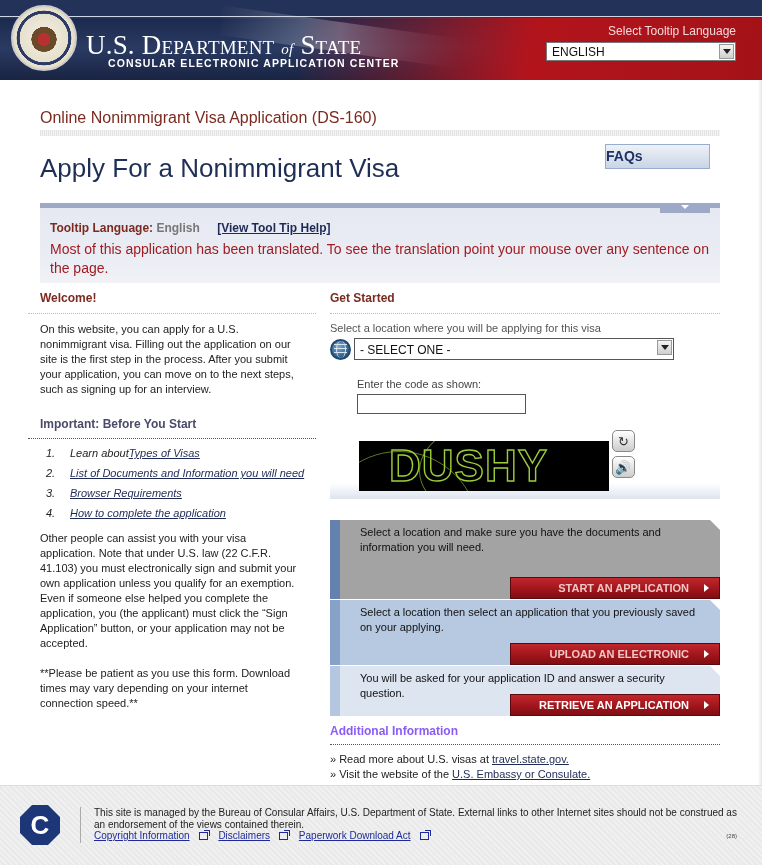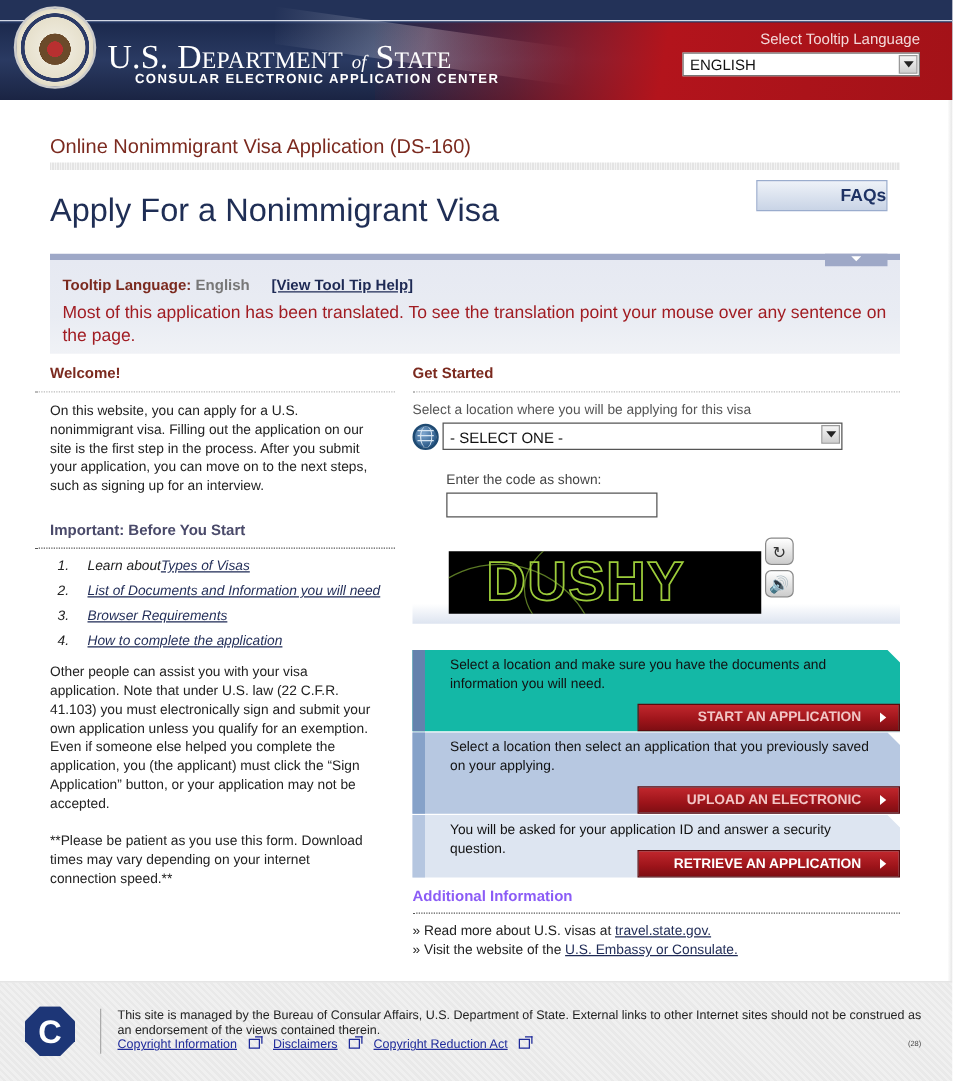--- a/index.html
+++ b/index.html
@@ -17,21 +17,21 @@
     .dept-sub { position: absolute; left: 108px; top: 57px; color: #fff; font-family: "Liberation Sans", sans-serif; font-weight: bold; font-size: 10.5px; letter-spacing: 1.1px; white-space: nowrap; }
     .lang-label { position: absolute; right: 26px; top: 24px; color: #f3dada; font-size: 12px; }
     .lang-select { position: absolute; left: 546px; top: 42px; width: 190px; height: 19px; background: #fff; border: 1px solid #777; font-size: 12px; color: #111; padding: 2px 5px; }
     .dd-btn { position: absolute; right: 1px; top: 1px; width: 15px; height: 15px; background: linear-gradient(#f5f5f5, #cfcfcf); border: 1px solid #999; display: flex; align-items: center; justify-content: center; }
     .dd-btn::after { content: ""; border-left: 4px solid transparent; border-right: 4px solid transparent; border-top: 5px solid #222; }
 
     
     .app-subtitle { position: absolute; left: 40px; top: 109px; color: #7b2a1f; font-size: 16px; }
     .sub-rule { position: absolute; left: 40px; top: 130px; width: 680px; height: 6px; background: repeating-linear-gradient(90deg, #e4e4e4 0, #e4e4e4 1px, #f3f3f3 1px, #f3f3f3 2px); }
     .page-title { position: absolute; left: 40px; top: 153px; color: #1f2e55; font-size: 26px; }
-    .faqs-btn { position: absolute; left: 605px; top: 144px; width: 105px; height: 25px; background: linear-gradient(#eef2f8, #c9d4e6); border: 1px solid #9aaccd; color: #1e3264; font-weight: bold; font-size: 14px; text-align: right; line-height: 23px; cursor: pointer; }
+    .faqs-btn { position: absolute; left: 605px; top: 144px; width: 105px; height: 25px; background: linear-gradient(#eef2f8, #c9d4e6); border: 1px solid #9aaccd; color: #1e3264; font-weight: bold; font-size: 14px; text-align: left; line-height: 23px; cursor: pointer; }
 
     
     .tip-banner { position: absolute; left: 40px; top: 203px; width: 680px; height: 80px; background: linear-gradient(180deg, #e6e9f2 0%, #e9ecf3 60%, #f0f2f6 100%); border-top: 5px solid #9ea8c7; }
     .tip-tab { position: absolute; right: 10px; top: -5px; width: 50px; height: 10px; background: #9ea8c7; display: flex; justify-content: center; }
     .tip-tab::after { content: ""; margin-top: 2px; border-left: 4px solid transparent; border-right: 4px solid transparent; border-top: 4px solid #fff; }
     .tip-line1 { position: absolute; left: 10px; top: 13px; font-size: 12px; white-space: nowrap; }
     .tip-line1 .lbl { color: #7b2a1f; font-weight: bold; }
     .tip-line1 .val { color: #777; font-weight: bold; }
     .tip-line1 .help { color: #1e2a55; font-weight: bold; text-decoration: underline; margin-left: 14px; cursor: pointer; }
     .tip-msg { position: absolute; left: 10px; top: 32px; width: 668px; color: #a11c22; font-size: 14px; line-height: 19px; }
@@ -58,21 +58,21 @@
     .code-input { display: block; margin: 4px 0 0 27px; width: 169px; height: 20px; border: 1px solid #555; background: #fff; }
     .captcha-row { position: relative; margin: 15px 0 0 29px; height: 50px; }
     .captcha { position: absolute; left: 0; top: 12px; width: 250px; height: 50px; background: #000; overflow: hidden; }
     .captcha-text { position: absolute; left: 30px; top: 0; font-family: "Liberation Sans", sans-serif; font-size: 44px; font-weight: bold; letter-spacing: 1px; color: transparent; -webkit-text-stroke: 1.4px #9ccc3a; line-height: 50px; }
     .captcha .arc { position: absolute; border: 1px solid rgba(150,200,60,0.6); border-radius: 50%; }
     .cap-btn { position: absolute; left: 253px; width: 23px; height: 22px; border: 1px solid #888; border-radius: 5px; background: linear-gradient(#fff, #ccc); display: flex; align-items: center; justify-content: center; font-size: 13px; color: #333; cursor: pointer; }
     .gs-bottom { margin-top: 4px; height: 16px; background: linear-gradient(180deg, #fff 0%, #dde4f0 100%); }
 
     .actions { margin-top: 21px; }
     .act { position: relative; padding: 5px 10px 0 20px; font-size: 11px; line-height: 15px; color: #111; border-left: 10px solid #5e7ea8; }
-    .act.a1 { background: #14b8a6; height: 65px; border-left-color: #6482ad; }
+    .act.a1 { background: #a3a3a3; height: 79px; border-left-color: #6482ad; }
     .act.a2 { background: #b7c8e1; height: 65px; border-left-color: #86a2c9; margin-top: 1px; }
     .act.a3 { background: #dde5f1; height: 50px; border-left-color: #b5c6e0; margin-top: 1px; }
     .act::after { content: ""; position: absolute; right: 0; top: 0; border-top: 10px solid #fff; border-left: 10px solid transparent; }
     .act-btn { position: absolute; right: 0; bottom: 0; width: 210px; height: 22px; background: linear-gradient(#c1272d 0%, #9d141a 60%, #7f0e13 100%); border: 1px solid #5a0a0d; color: #f2c6c6; font-weight: bold; font-size: 11px; text-align: right; padding-right: 30px; line-height: 20px; cursor: pointer; }
     .act-btn .arr { position: absolute; right: 10px; top: 6px; border-top: 4px solid transparent; border-bottom: 4px solid transparent; border-left: 5px solid #fff; }
     .act-btn.retrieve { color: #fff; }
 
     .add-head { margin-top: 8px; color: #8b5cf6; font-weight: bold; font-size: 12px; padding: 0 0 6px; border-bottom: 1px dotted #555; }
     .add-list { list-style: none; padding-top: 8px; font-size: 11px; }
     .add-list li { height: 15px; color: #222; }
@@ -202,16 +202,16 @@
   </ul>
 </div>
 
 <div class="footer">
   <div class="c-logo">C</div>
   <div class="f-divider"></div>
   <div class="f-text">This site is managed by the Bureau of Consular Affairs, U.S. Department of State. External links to other Internet sites should not be construed as an endorsement of the views contained therein.</div>
   <div class="f-links">
     <a>Copyright Information</a><span class="ext-icon"></span>
     <a>Disclaimers</a><span class="ext-icon"></span>
-    <a>Copyright Reduction Act</a><span class="ext-icon"></span>
+    <a>Paperwork Download Act</a><span class="ext-icon"></span>
   </div>
   <div class="f-ver">(28)</div>
 </div>
 
 </body></html>

